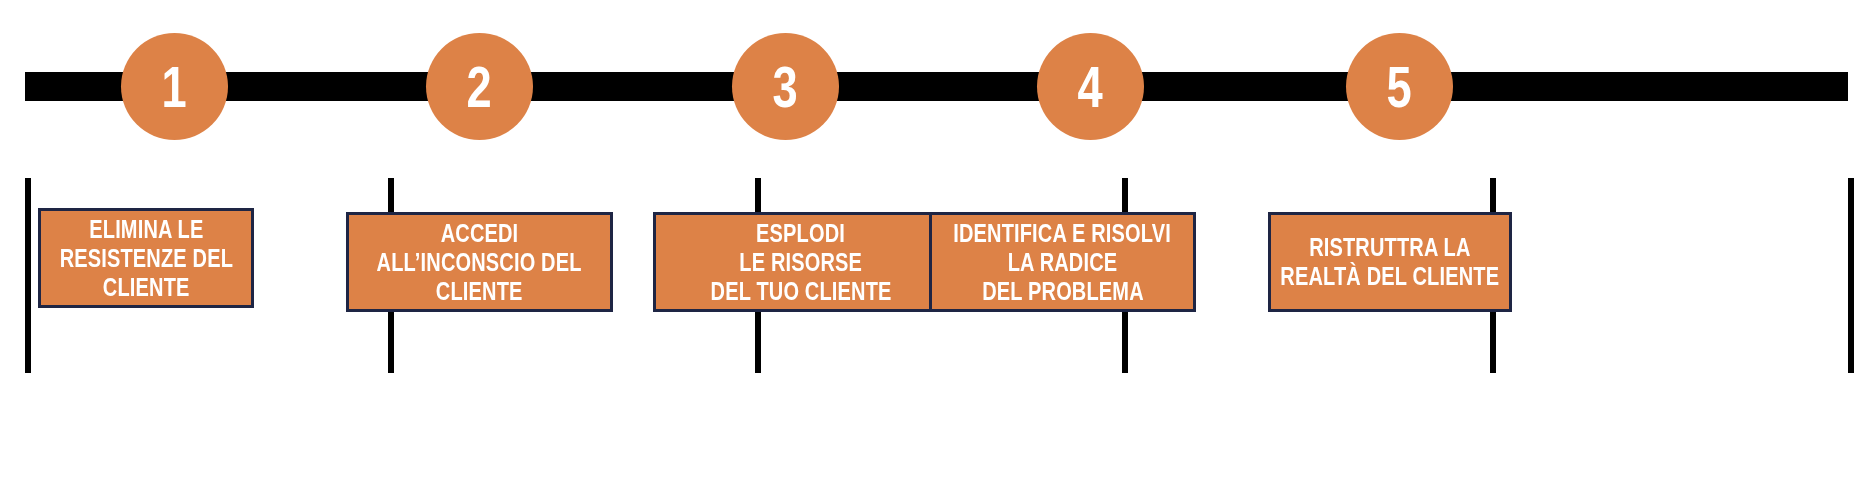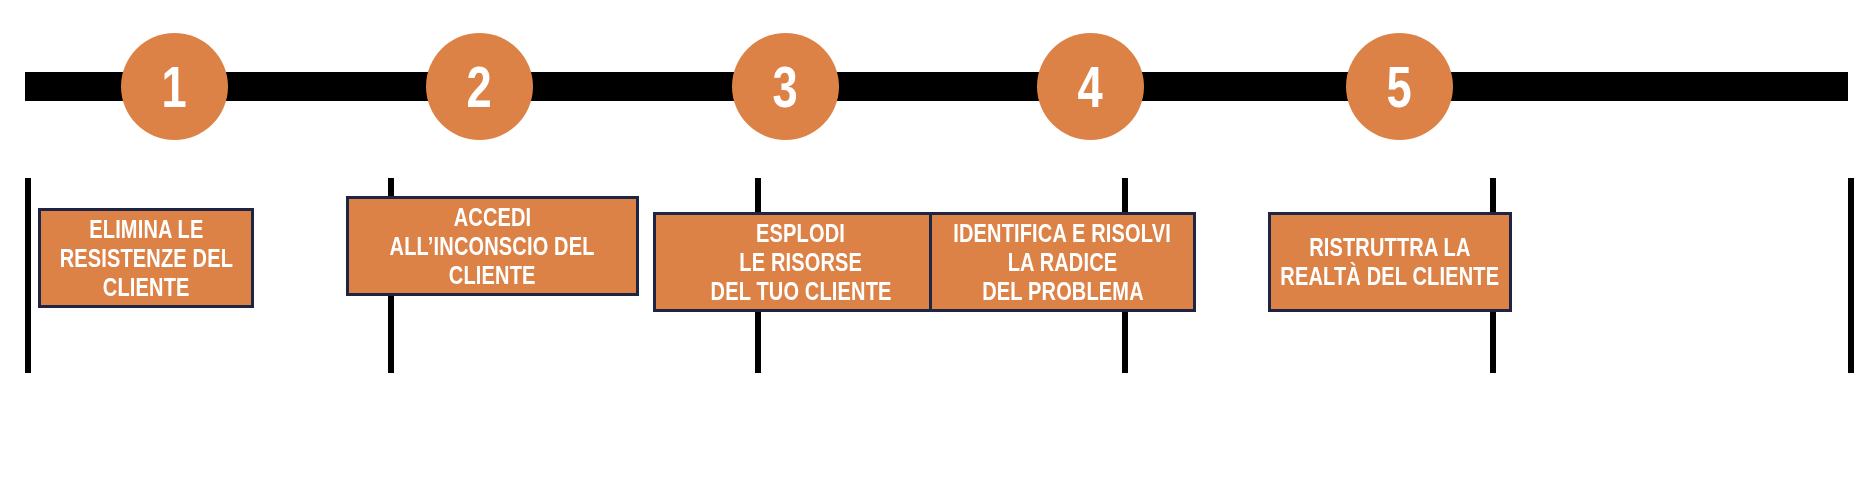--- a/index.html
+++ b/index.html
@@ -116,21 +116,21 @@
   <div class="tick" style="left:1122px"></div>
   <div class="tick" style="left:1490px"></div>
   <div class="tick" style="left:1848px"></div>
 
   <div class="card" style="left:38px;top:208px;width:216px">
     <div class="card-line">ELIMINA LE</div>
     <div class="card-line">RESISTENZE DEL</div>
     <div class="card-line">CLIENTE</div>
   </div>
 
-  <div class="card" style="left:346px;top:196px;width:293px">
+  <div class="card" style="left:346px;top:212px;width:267px">
     <div class="card-line">ACCEDI</div>
     <div class="card-line">ALL’INCONSCIO DEL</div>
     <div class="card-line">CLIENTE</div>
   </div>
 
   <div class="card" style="left:653px;top:212px;width:296px">
     <div class="card-line">ESPLODI</div>
     <div class="card-line">LE RISORSE</div>
     <div class="card-line">DEL TUO CLIENTE</div>
   </div>

